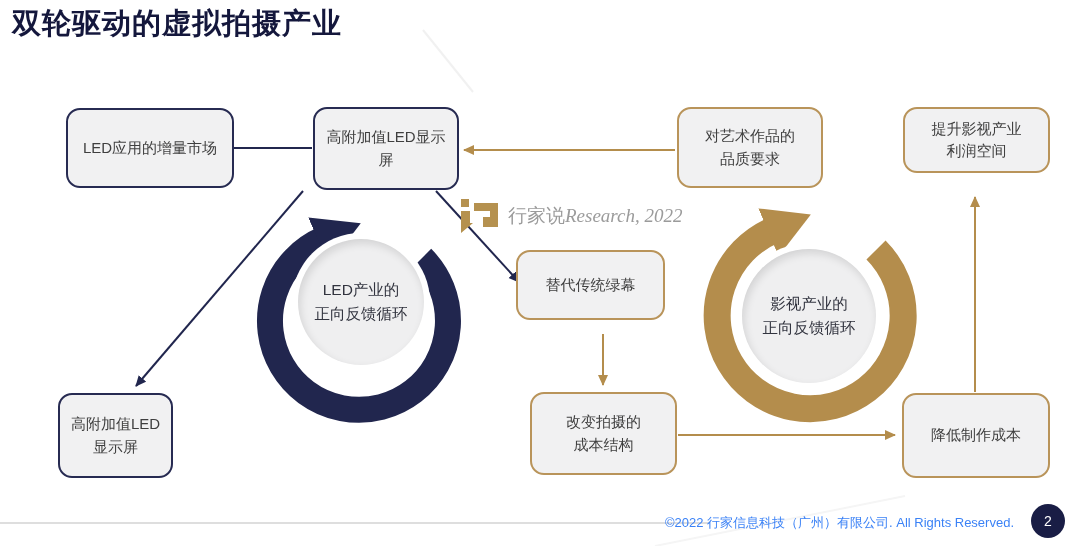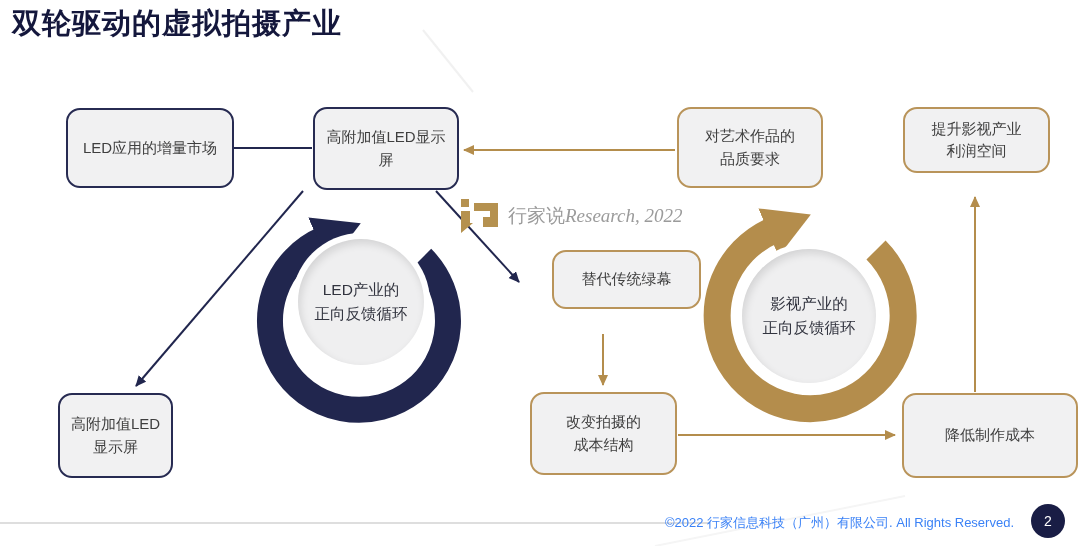--- a/index.html
+++ b/index.html
@@ -139,28 +139,28 @@
   <div class="node navy" style="left:66px; top:108px; width:168px; height:80px;text-align:center;">LED应用的增量市场</div>
 
   <div class="node navy" style="left:313px; top:107px; width:146px; height:83px;">高附加值LED显示屏</div>
 
   <div class="node gold" style="left:677px; top:107px; width:146px; height:81px;">对艺术作品的
 品质要求</div>
 
   <div class="node gold" style="left:903px; top:107px; width:147px; height:66px;">提升影视产业
 利润空间</div>
 
-  <div class="node gold" style="left:552px; top:250px; width:149px; height:59px;">替代传统绿幕</div>
+  <div class="node gold" style="left:516px; top:250px; width:149px; height:70px;">替代传统绿幕</div>
 
   <div class="node gold" style="left:530px; top:392px; width:147px; height:83px;">改变拍摄的
 成本结构</div>
 
   <div class="node navy" style="left:58px; top:393px; width:115px; height:85px;">高附加值LED显示屏</div>
 
-  <div class="node gold" style="left:902px; top:393px; width:176px; height:85px;">降低制作成本</div>
+  <div class="node gold" style="left:902px; top:393px; width:148px; height:85px;">降低制作成本</div>
 
   <div class="cycle-core" style="left:298px; top:239px; width:126px; height:126px;">LED产业的
 正向反馈循环</div>
 
   <div class="cycle-core" style="left:742px; top:249px; width:134px; height:134px;">影视产业的
 正向反馈循环</div>
 
   <div class="watermark">
     <svg width="42" height="36" viewBox="0 0 42 36">
       <rect x="3" y="1" width="8" height="8" fill="#b5914f"></rect>

